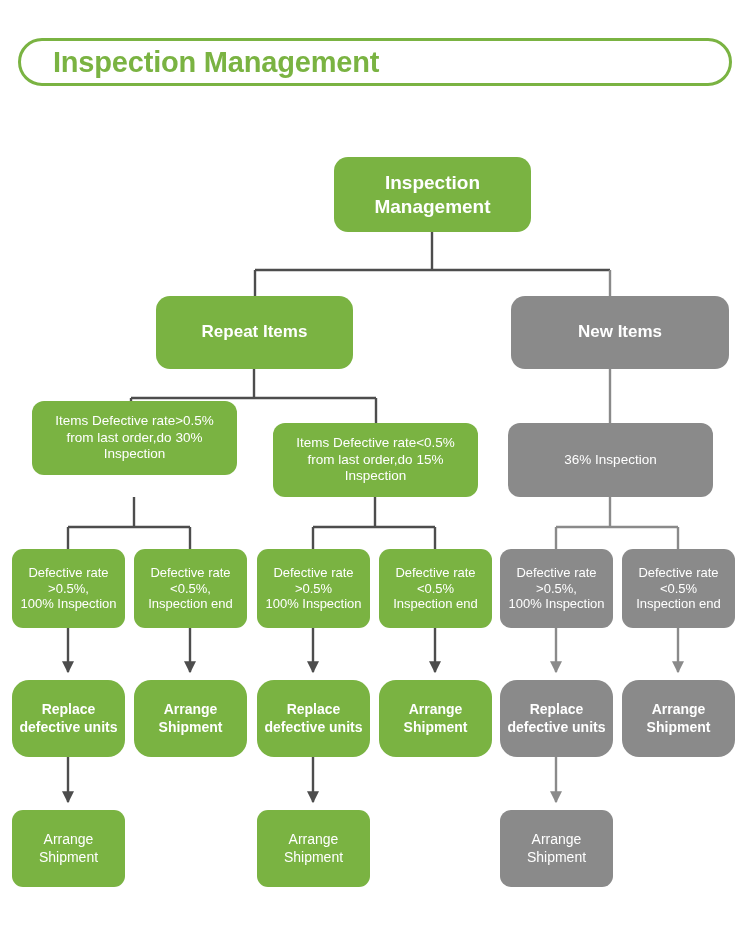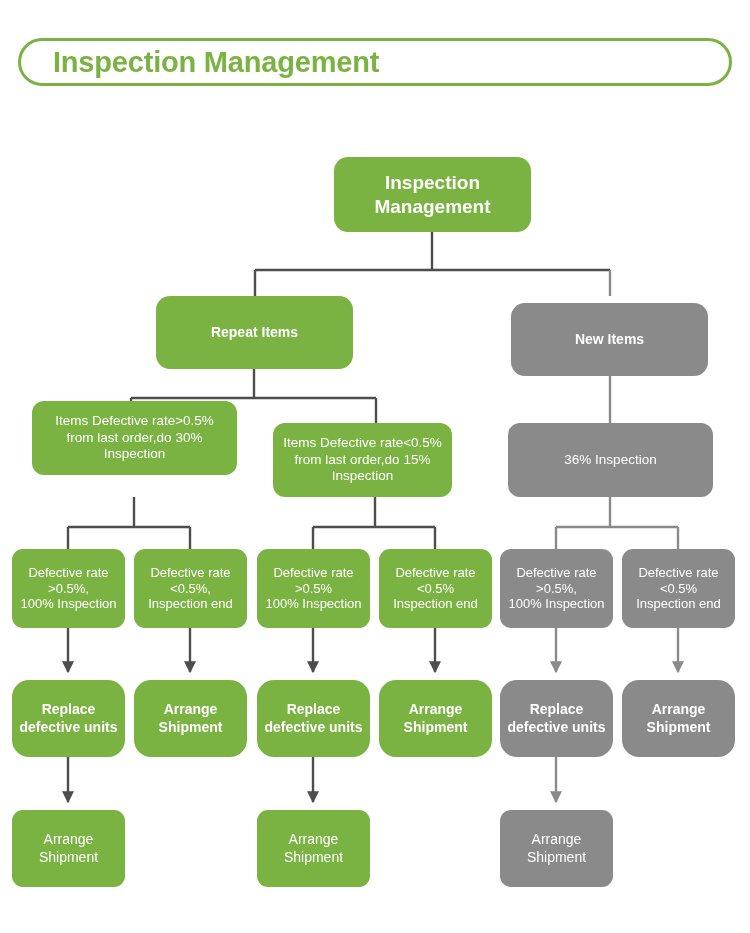--- a/index.html
+++ b/index.html
@@ -66,21 +66,21 @@
   }
   .node.green { background: #7ab342; }
   .node.gray  { background: #8a8a8a; }
 
   .node.root {
     font-size: 19px;
     font-weight: bold;
     border-radius: 14px;
   }
   .node.lvl2 {
-    font-size: 14px;
+    font-size: 17px;
     font-weight: bold;
     border-radius: 14px;
   }
   .node.lvl3 {
     font-size: 13.5px;
     font-weight: normal;
   }
   .node.lvl4 {
     font-size: 13px;
     font-weight: normal;
@@ -159,26 +159,26 @@
     <path d="M 678 628 L 678 672" marker-end="url(#arrowGray)"></path>
 
     <path d="M 556 757 L 556 802" marker-end="url(#arrowGray)"></path>
   </g>
 </svg>
 
 <div class="node root green" style="left:334px; top:157px; width:197px; height:75px;">Inspection
 Management</div>
 
 <div class="node lvl2 green" style="left:156px; top:296px; width:197px; height:73px;">Repeat Items</div>
-<div class="node lvl2 gray" style="left:511px; top:303px; width:197px; height:73px;">New Items</div>
+<div class="node lvl2 gray" style="left:511px; top:296px; width:218px; height:73px;">New Items</div>
 
 <div class="node lvl3 green" style="left:32px; top:401px; width:205px; height:74px;">Items Defective rate&gt;0.5%
 from last order,do 30%
 Inspection</div>
-<div class="node lvl3 green" style="left:273px; top:423px; width:179px; height:74px;">Items Defective rate&lt;0.5%
+<div class="node lvl3 green" style="left:273px; top:423px; width:205px; height:74px;">Items Defective rate&lt;0.5%
 from last order,do 15%
 Inspection</div>
 <div class="node lvl3 gray" style="left:508px; top:423px; width:205px; height:74px;">36% Inspection</div>
 
 <div class="node lvl4 green" style="left:12px; top:549px; width:113px; height:79px;">Defective rate
 &gt;0.5%,
 100% Inspection</div>
 <div class="node lvl4 green" style="left:134px; top:549px; width:113px; height:79px;">Defective rate
 &lt;0.5%,
 Inspection end</div>

